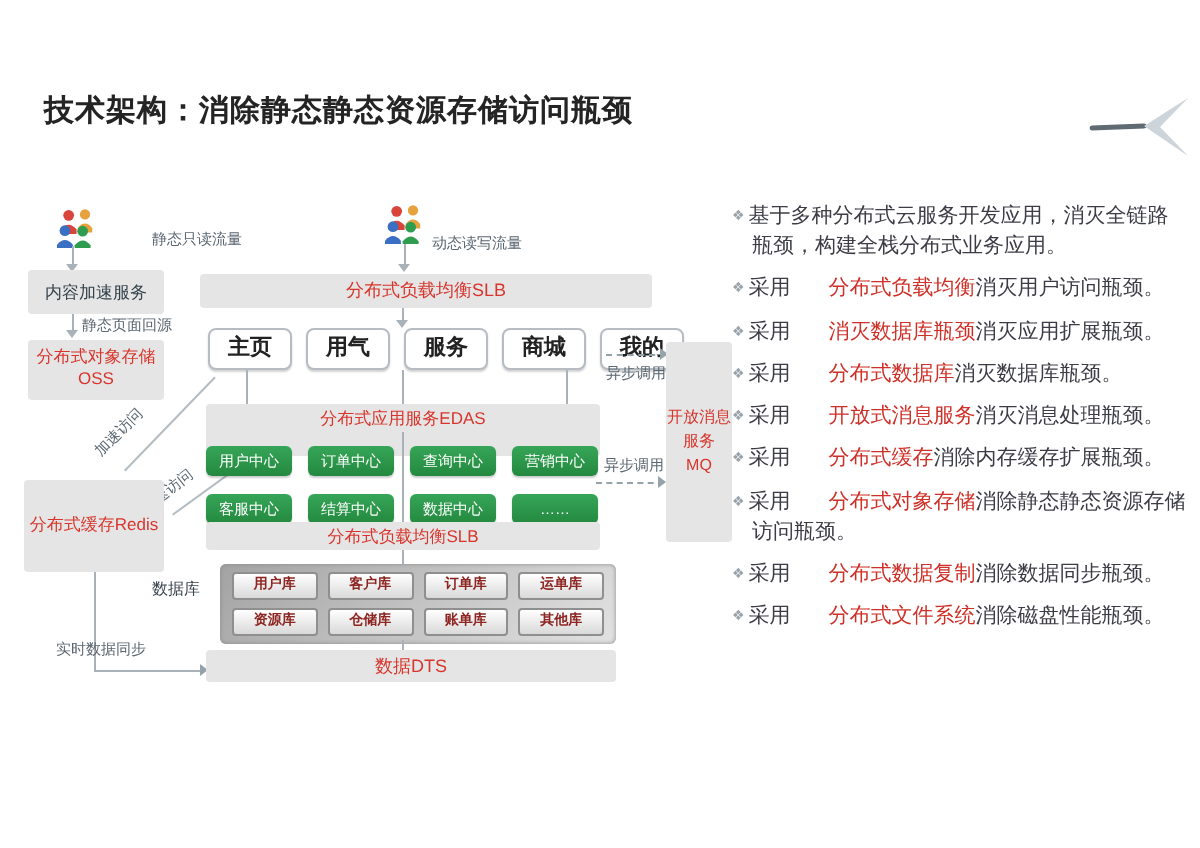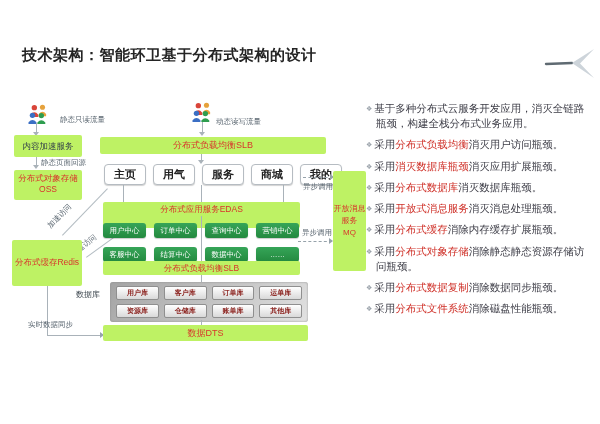--- a/index.html
+++ b/index.html
@@ -1,21 +1,21 @@
 <!DOCTYPE html>
 <html><head>
 <meta charset="utf-8">
 <style>
   html,body{margin:0;padding:0;background:#fff;}
   .slide{position:relative;width:600px;height:424px;background:#ffffff;overflow:hidden;
          font-family:"Liberation Sans","DejaVu Sans",sans-serif;}
   .abs{position:absolute;}
   .title{left:22px;top:46px;font-size:15px;font-weight:bold;color:#242424;letter-spacing:.5px;}
   
-  .bluebox{background:#bef264;color:#d8352c;text-align:center;border-radius:2px;}
+  .bluebox{background:#e5e5e5;color:#d8352c;text-align:center;border-radius:2px;}
   .darktxt{color:#33414a;}
   .smalllabel{font-size:7.5px;color:#5a6670;white-space:nowrap;}
   .rot{transform-origin:left center;display:inline-block;}
   
   .vline{width:0;border-left:1px solid #a9b2b9;}
   .hline{height:0;border-top:1px solid #a9b2b9;}
   .diag{height:0;border-top:1px solid #b3bcc2;transform-origin:left top;}
   .dash{height:0;border-top:1px dashed #96a2aa;}
   .ah-down{width:0;height:0;border-left:3px solid transparent;border-right:3px solid transparent;border-top:4px solid #a9b2b9;}
   .ah-right{width:0;height:0;border-top:3px solid transparent;border-bottom:3px solid transparent;border-left:4px solid #96a2aa;}
@@ -31,28 +31,28 @@
   .dbwrap{background:linear-gradient(135deg,#a3a3a3,#e2e2e2);border-radius:3px;padding:4px 6px;
           display:grid;grid-template-columns:repeat(4,1fr);column-gap:5px;row-gap:4px;box-shadow:inset 0 0 2px #8a8a8a;}
   .db-box{height:12px;line-height:12px;background:linear-gradient(#ffffff,#d9d9d9);border:1px solid #8f8f8f;
           border-radius:2px;font-size:7px;font-weight:bold;color:#8d2622;text-align:center;white-space:nowrap;}
   
   .mq{display:flex;flex-direction:column;align-items:center;justify-content:center;font-size:8px;line-height:1.5;}
   
   .bullets{left:366px;top:101px;width:228px;list-style:none;margin:0;padding:0;display:flex;flex-direction:column;gap:6px;}
   .bullets li{font-size:10.5px;line-height:1.45;color:#3c3c46;padding-left:10px;text-indent:-10px;}
   .bullets .marker{font-size:7px;color:#99a1a9;margin-right:2px;vertical-align:1px;}
-  .bullets .red{color:#cf3028;}
+  .bullets .red{color:#cf3028;padding-left:19px;}
 </style>
 </head>
 <body>
 
 <div class="slide">
 
-  <div class="abs title">技术架构：智能环卫基于分布式架构的设计</div>
+  <div class="abs title">技术架构：消除静态静态资源存储访问瓶颈</div>
 
   <svg class="abs" style="left:543px;top:46px;" width="52" height="36" viewBox="0 0 52 36">
     <line x1="3" y1="18" x2="29" y2="17" stroke="#5f6a72" stroke-width="2.4" stroke-linecap="round"></line>
     <path d="M29 17 L51 3 L37 17.5 L51 32 Z" fill="#cdd4da"></path>
   </svg>
 
   <svg class="abs" style="left:26px;top:103px;" width="26" height="21" viewBox="0 0 22 18">
     <g>
         <circle cx="7" cy="4" r="2.3" fill="#d9453a"></circle>
         <path d="M3.6 10 q3.4 -4 6.8 0 l0 2 l-6.8 0 Z" fill="#d9453a"></path>
@@ -63,21 +63,21 @@
       </g>
     <g>
         <circle cx="5.4" cy="10.6" r="2.3" fill="#3b6fc4"></circle>
         <path d="M2 16.6 q3.4 -4 6.8 0 l0 1.4 l-6.8 0 Z" fill="#3b6fc4"></path>
       </g>
     <g>
         <circle cx="13" cy="10.8" r="2.3" fill="#2e9d4f"></circle>
         <path d="M9.6 16.8 q3.4 -4 6.8 0 l0 1.2 l-6.8 0 Z" fill="#2e9d4f"></path>
       </g>
   </svg>
-  <div class="abs smalllabel" style="left:34px;top:115px;padding-left:26px;">静态只读流量</div>
+  <div class="abs smalllabel" style="left:50px;top:115px;padding-left:26px;">静态只读流量</div>
 
   <div class="abs vline" style="left:36px;top:123px;height:10px;"></div>
   <div class="abs ah-down" style="left:33px;top:132px;"></div>
 
   <div class="abs bluebox darktxt" style="left:14px;top:135px;width:68px;height:22px;line-height:22px;font-size:8.5px;color:#33414a;">内容加速服务</div>
 
   <div class="abs vline" style="left:36px;top:157px;height:9px;"></div>
   <div class="abs ah-down" style="left:33px;top:165px;"></div>
   <div class="abs smalllabel" style="left:41px;top:158px;">静态页面回源</div>
 

